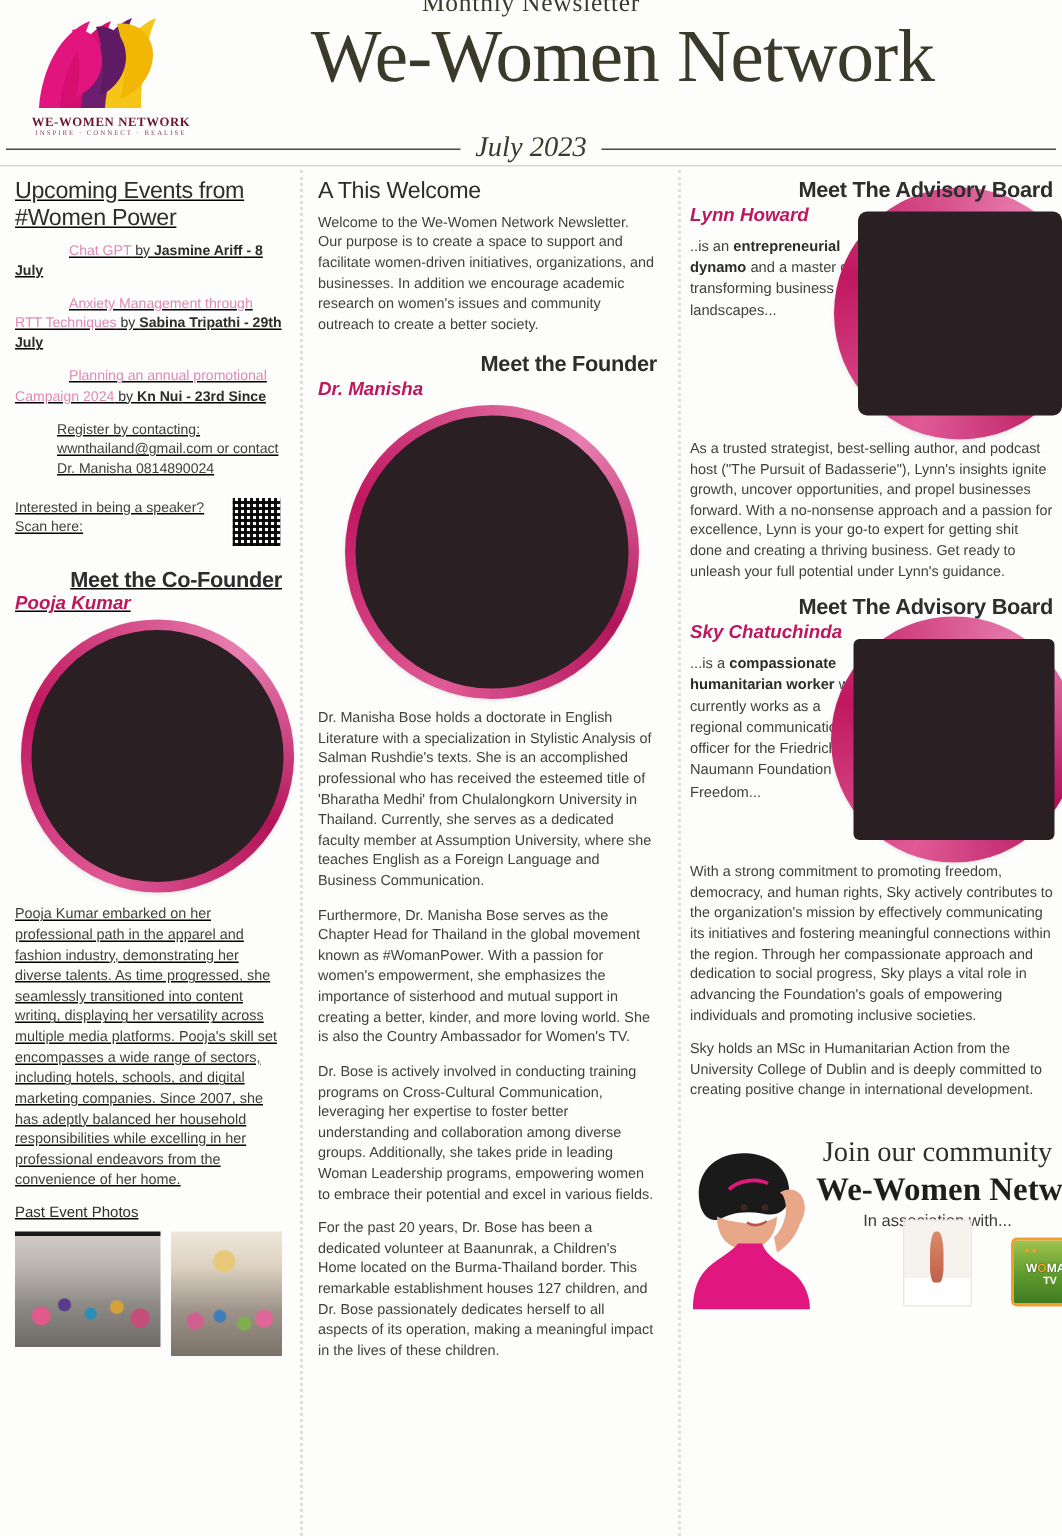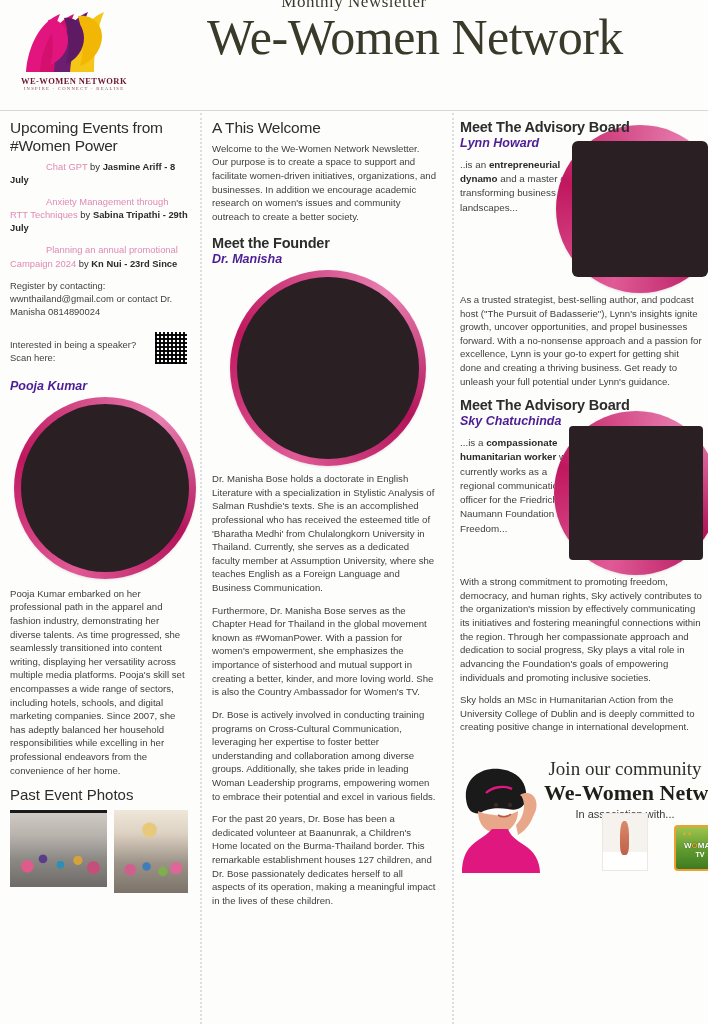--- a/index.html
+++ b/index.html
@@ -92,21 +92,21 @@
     height: 1px; background: #d8d8d2;
   }
 
   
   .cols {
     position: absolute;
     top: 113px; left: 0; right: 0; bottom: 0;
     display: flex;
   }
   .col { position: relative; }
-  .col-left  { width: 200px; padding: 6px 12px 0 10px; }
+  .col-left  { width: 200px; padding: 6px 12px 0 10px; text-decoration: underline; }
   .col-mid   { width: 252px; padding: 6px 14px 0 12px; }
   .col-right { width: 256px; padding: 6px 6px 0 8px; }
 
   .vdiv {
     position: absolute;
     top: 0; bottom: 0;
     width: 1px;
     border-left: 2px dotted #dedede;
   }
   .vdiv-1 { left: 200px; }
@@ -114,26 +114,26 @@
 
   
   h2.sec {
     font-size: 15.5px;
     font-weight: normal;
     color: #2d2d2d;
     line-height: 1.15;
     margin-bottom: 5px;
     letter-spacing: -0.2px;
   }
-  h2.sec.bold { font-weight: bold; font-size: 14.5px; margin-bottom: 0; }
+  h2.sec.bold { font-weight: bold; font-size: 14.5px; margin-bottom: 0; text-align: right; }
   .sub-name {
     font-style: italic;
     font-weight: bold;
     font-size: 12.5px;
-    color: #4c1d95;
+    color: #be185d;
     margin-bottom: 4px;
   }
   p.body {
     font-size: 9.6px;
     line-height: 1.42;
     color: #3f3f3f;
     margin-bottom: 9px;
     text-align: left;
   }
   p.body.tight { margin-bottom: 21px; }
@@ -143,23 +143,24 @@
     margin-bottom: 9px;
     color: #2e2e2e;
   }
   .ev .t { color: #e08ab4; margin-left: 36px; }
   .ev .n { font-weight: bold; color: #2b2b2b; }
   .reg {
     font-size: 9.4px;
     line-height: 1.42;
     color: #3f3f3f;
     margin-bottom: 12px;
+    margin-left: 28px;
   }
   .speaker-row {
-    display: flex; align-items: flex-end; gap: 6px;
+    display: flex; align-items: flex-start; gap: 6px;
   }
   .speaker-row .txt { font-size: 9.4px; line-height: 1.42; color: #3f3f3f; flex:1; }
 
   
   .qr {
     width: 34px; height: 34px;
     flex: 0 0 34px;
     background:
       repeating-linear-gradient(90deg, #111 0 2px, #fff 2px 4px),
       repeating-linear-gradient(0deg, #111 0 2px, #fff 2px 4px);
@@ -235,21 +236,21 @@
     width: 118px;
     font-size: 9.8px;
     line-height: 1.46;
     color: #3f3f3f;
     margin-top: 8px;
   }
   .adv-intro b { font-weight: bold; color: #2b2b2b; }
   .adv-head-wrap { position: relative; z-index: 5; }
 
   
-  .pep-title { font-size: 15px; color: #2d2d2d; margin: 2px 0 7px 0; }
+  .pep-title { font-size: 10px; color: #2d2d2d; margin: 2px 0 7px 0; }
   .pep-row { display: flex; gap: 7px; align-items: flex-start; }
   .pep1 {
     width: 105px; height: 77px;
     border-top: 3px solid #1a1a1a;
     background:
       radial-gradient(circle at 18% 72%, #e05a8c 0 6%, rgba(224,90,140,0) 7%),
       radial-gradient(circle at 34% 62%, #5a3d8a 0 5%, rgba(90,61,138,0) 6%),
       radial-gradient(circle at 52% 70%, #2d8fb5 0 5%, rgba(45,143,181,0) 6%),
       radial-gradient(circle at 70% 64%, #d8a23a 0 5%, rgba(216,162,58,0) 6%),
       radial-gradient(circle at 86% 74%, #c44f7a 0 6%, rgba(196,79,122,0) 7%),
@@ -343,20 +344,25 @@
         <path d="M60 10 C74 8 84 18 84 30 C84 44 74 56 62 60 C66 48 66 30 60 10 Z" fill="#f2b705"></path>
         <path d="M46 12 C58 10 66 20 66 32 C66 44 58 54 48 58 C52 46 52 28 46 12 Z" fill="#5e1a63"></path>
         <path d="M30 14 C42 12 50 22 50 34 C50 46 42 55 32 59 C36 47 36 30 30 14 Z" fill="#e2147e"></path>
       </svg>
       <div class="logo-text">WE-WOMEN NETWORK</div>
       <div class="logo-sub">INSPIRE · CONNECT · REALISE</div>
     </div>
 
     <div class="main-title">We-Women Network</div>
 
+    <div class="date-row">
+      <div class="date-rule left"></div>
+      <div class="date-text">July 2023</div>
+      <div class="date-rule right"></div>
+    </div>
     <div class="head-hr"></div>
   </div>
 
   <div class="cols">
     <div class="vdiv vdiv-1"></div>
     <div class="vdiv vdiv-2"></div>
 
     <div class="col col-left">
 
       <h2 class="sec">Upcoming Events from #Women Power</h2>
@@ -372,20 +378,21 @@
       </div>
 
       <div class="reg">Register by contacting: wwnthailand@gmail.com or contact Dr. Manisha 0814890024</div>
 
       <div class="speaker-row">
         <div class="txt">Interested in being a speaker? Scan here:</div>
         <div class="qr"></div>
       </div>
 
       <div style="height:14px"></div>
+      <h2 class="sec bold">Meet the Co-Founder</h2>
       <div class="sub-name">Pooja Kumar</div>
 
       <div class="portrait p-cofounder">
         <div class="inner ph-pooja"></div>
       </div>
 
       <p class="body">Pooja Kumar embarked on her professional path in the apparel and fashion industry, demonstrating her diverse talents. As time progressed, she seamlessly transitioned into content writing, displaying her versatility across multiple media platforms. Pooja's skill set encompasses a wide range of sectors, including hotels, schools, and digital marketing companies. Since 2007, she has adeptly balanced her household responsibilities while excelling in her professional endeavors from the convenience of her home.</p>
 
       <div class="pep-title">Past Event Photos</div>
       <div class="pep-row">

